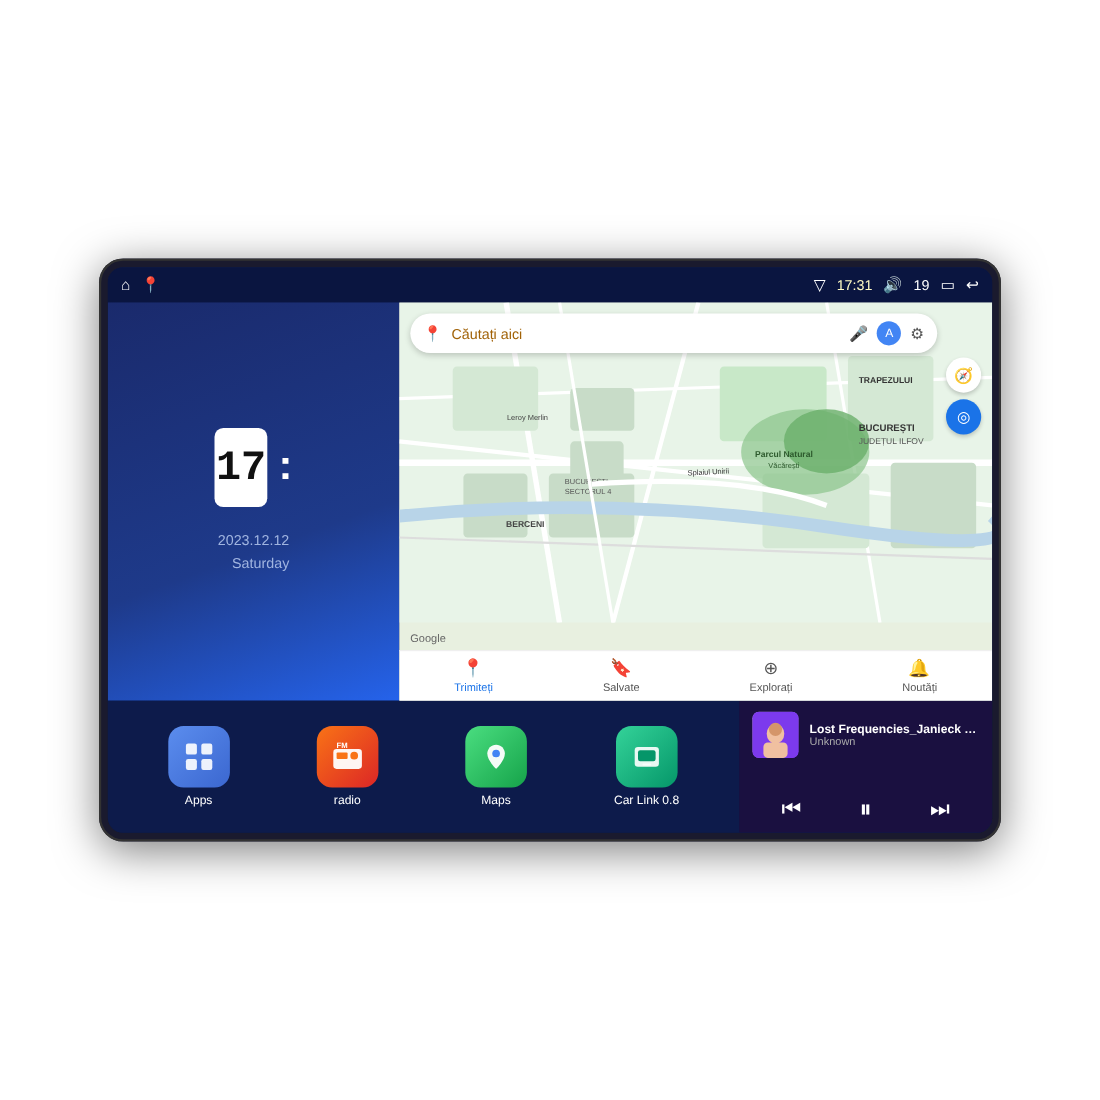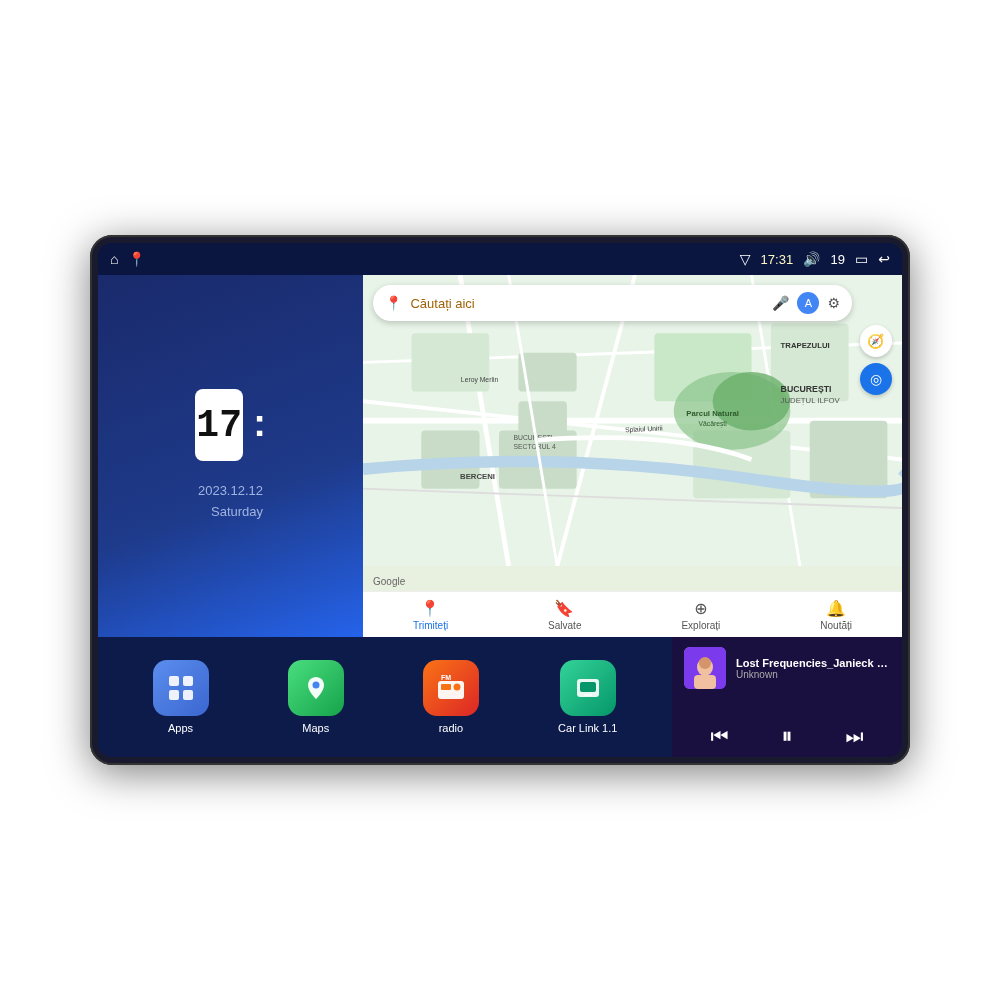--- a/index.html
+++ b/index.html
@@ -459,51 +459,51 @@
                 <rect x="3" y="3" width="10" height="10" rx="2" fill="white" opacity="0.9"></rect>
                 <rect x="17" y="3" width="10" height="10" rx="2" fill="white" opacity="0.9"></rect>
                 <rect x="3" y="17" width="10" height="10" rx="2" fill="white" opacity="0.9"></rect>
                 <rect x="17" y="17" width="10" height="10" rx="2" fill="white" opacity="0.9"></rect>
               </svg>
             </div>
             <span class="app-label">Apps</span>
           </div>
 
           <div class="app-item">
-            <div class="app-icon-wrapper icon-maps">
-              <svg width="30" height="30" viewBox="0 0 30 30" fill="none">
-                <path d="M15 4C10.6 4 7 7.6 7 12C7 18.5 15 26 15 26C15 26 23 18.5 23 12C23 7.6 19.4 4 15 4Z" fill="#fff" opacity="0.95"></path>
-                <circle cx="15" cy="12" r="3.5" fill="#4285F4"></circle>
-              </svg>
-            </div>
-            <span class="app-label">Maps</span>
-          </div>
-
-          <div class="app-item">
             <div class="app-icon-wrapper icon-radio">
               <svg width="34" height="34" viewBox="0 0 34 34" fill="none">
                 <rect x="4" y="10" width="26" height="18" rx="3" fill="white" opacity="0.95"></rect>
                 <rect x="7" y="13" width="10" height="6" rx="1" fill="#f97316"></rect>
                 <circle cx="23" cy="16" r="3.5" fill="#f97316"></circle>
                 <text x="7" y="9" font-size="7" fill="white" font-weight="bold">FM</text>
               </svg>
             </div>
             <span class="app-label">radio</span>
           </div>
 
+          <div class="app-item">
+            <div class="app-icon-wrapper icon-maps">
+              <svg width="30" height="30" viewBox="0 0 30 30" fill="none">
+                <path d="M15 4C10.6 4 7 7.6 7 12C7 18.5 15 26 15 26C15 26 23 18.5 23 12C23 7.6 19.4 4 15 4Z" fill="#fff" opacity="0.95"></path>
+                <circle cx="15" cy="12" r="3.5" fill="#4285F4"></circle>
+              </svg>
+            </div>
+            <span class="app-label">Maps</span>
+          </div>
+
 
           <div class="app-item">
             <div class="app-icon-wrapper icon-carlink">
               <svg width="30" height="30" viewBox="0 0 30 30" fill="none">
                 <rect x="4" y="6" width="22" height="18" rx="3" fill="white" opacity="0.9"></rect>
                 <rect x="7" y="9" width="16" height="10" rx="2" fill="#059669"></rect>
                 <rect x="11" y="21" width="8" height="2" rx="1" fill="white" opacity="0.7"></rect>
               </svg>
             </div>
-            <span class="app-label">Car Link 1.1</span>
+            <span class="app-label">Car Link 0.8</span>
           </div>
 
         </div>
 
         <div class="music-area">
           <div class="music-top">
 
             <div class="music-thumb">
               <svg width="42" height="42" viewBox="0 0 42 42" xmlns="http://www.w3.org/2000/svg">
                 <rect width="42" height="42" fill="#7c3aed"></rect>

